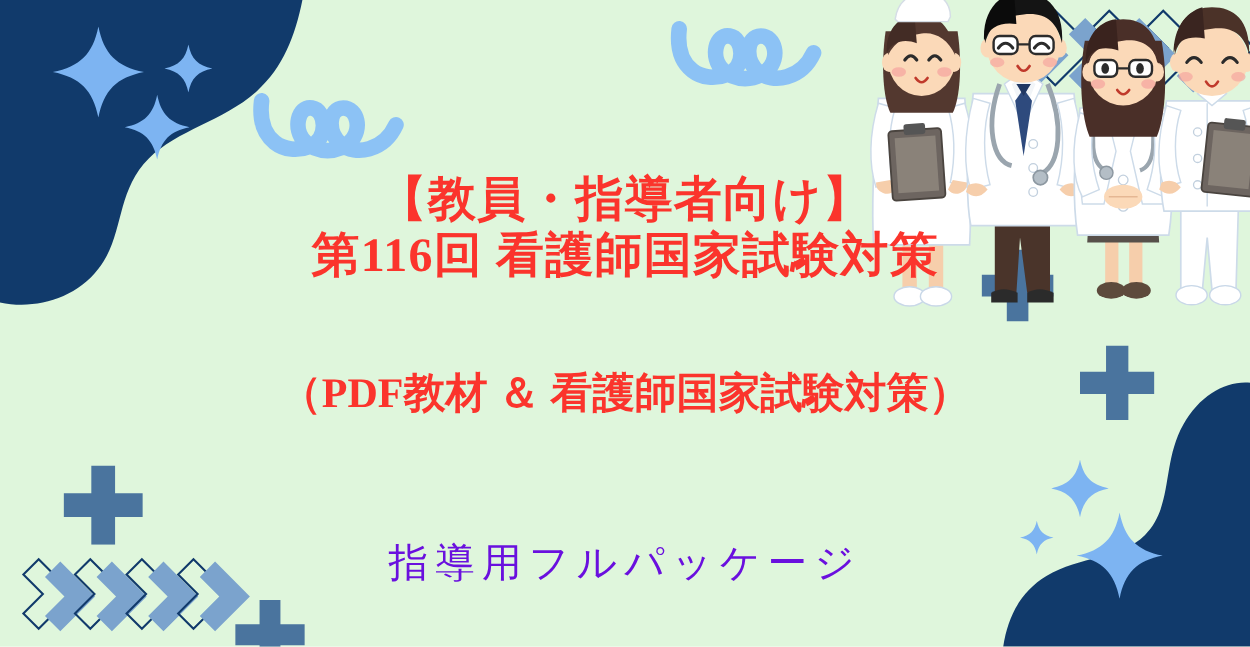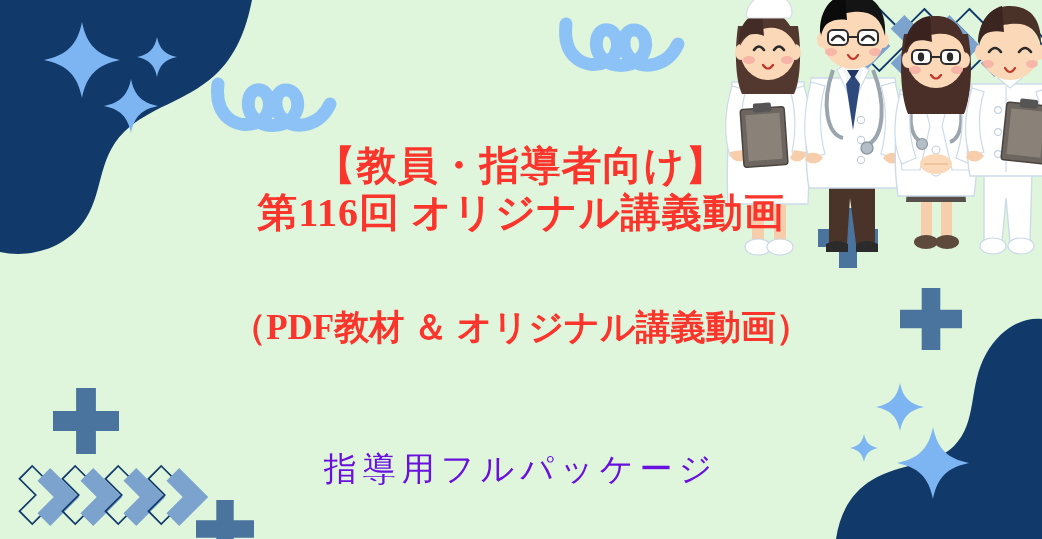--- a/index.html
+++ b/index.html
@@ -328,23 +328,23 @@
       <ellipse cx="-22" cy="42" rx="6" ry="4" fill="#f5a6a0" opacity=".7"></ellipse>
       <ellipse cx="22" cy="42" rx="6" ry="4" fill="#f5a6a0" opacity=".7"></ellipse>
       <path d="M-5,46 q5,8 10,0" fill="none" stroke="#c0392b" stroke-width="2.2" stroke-linecap="round"></path>
     </g>
   </svg>
 
   <div class="textwrap">
 
     <div class="t-head">
       <span class="l1">【教員・指導者向け】</span>
-      <span class="l2">第116回 オリジナル講義動画</span>
+      <span class="l2">第116回 看護師国家試験対策</span>
     </div>
 
     <div class="t-sub">
-      <span class="l2">（PDF教材 ＆ オリジナル講義動画）</span>
+      <span class="l2">（PDF教材 ＆ 看護師国家試験対策）</span>
     </div>
 
     <div class="t-brand">指導用フルパッケージ</div>
   </div>
 
 </div>
 
 </body></html>

